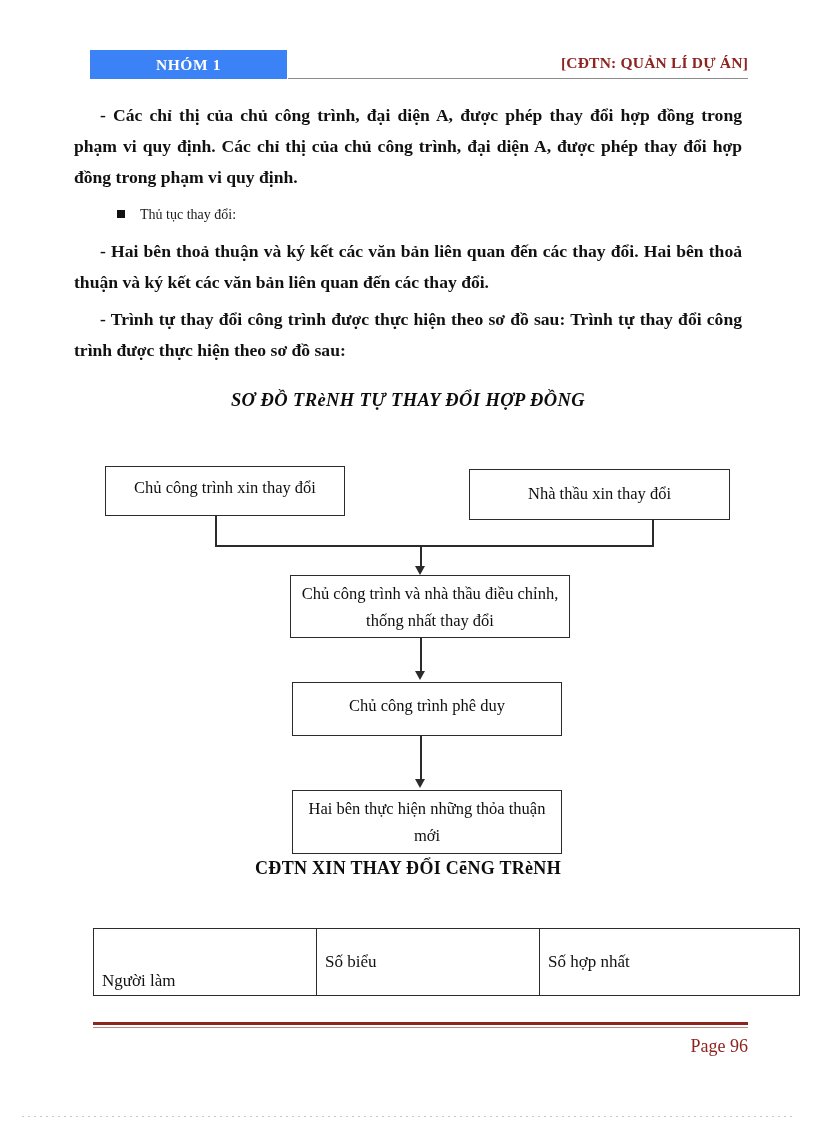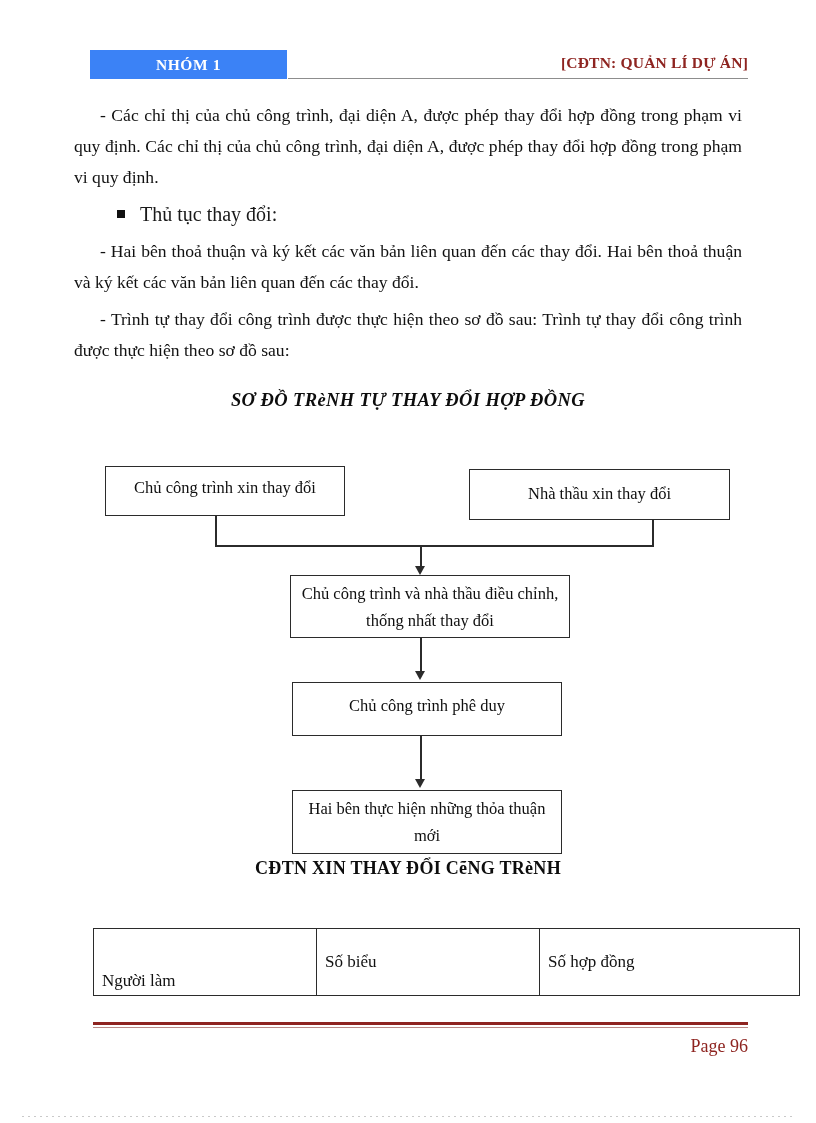--- a/index.html
+++ b/index.html
@@ -64,26 +64,27 @@
     left: 74px; top: 100px;
     width: 668px;
   }
   p.para {
     margin: 0 0 6px 0;
     font-size: 17.6px;
     line-height: 31px;
     text-align: justify;
     text-indent: 26px;
     color: #111111;
+    font-weight: bold;
   }
   .bullet-row {
     position: relative;
     margin: 4px 0 6px 0;
     padding-left: 66px;
-    font-size: 20px;
+    font-size: 14px;
     line-height: 31px;
   }
   .bullet-mark {
     position: absolute;
     left: 43px; top: 11px;
     width: 8px; height: 8px;
     background: #111111;
   }
 
   
@@ -244,21 +245,21 @@
     <div class="fbox" id="box-implement">Hai bên thực hiện những thỏa thuận mới</div>
   </div>
 
   <div class="subtitle">CĐTN XIN THAY ĐỔI CẽNG TRèNH</div>
 
   <table class="form-table">
     <tbody>
         <tr>
       <td class="cell-a">Người làm</td>
       <td class="cell-b">Số biểu</td>
-      <td class="cell-c">Số hợp đồng</td>
+      <td class="cell-c">Số hợp nhất</td>
     </tr>
   </tbody>
     </table>
 
   <div class="footer-rule-top"></div>
   <div class="footer-rule-bot"></div>
   <div class="footer-page">Page 96</div>
 
   <div class="scan-dots"></div>
 </div>

